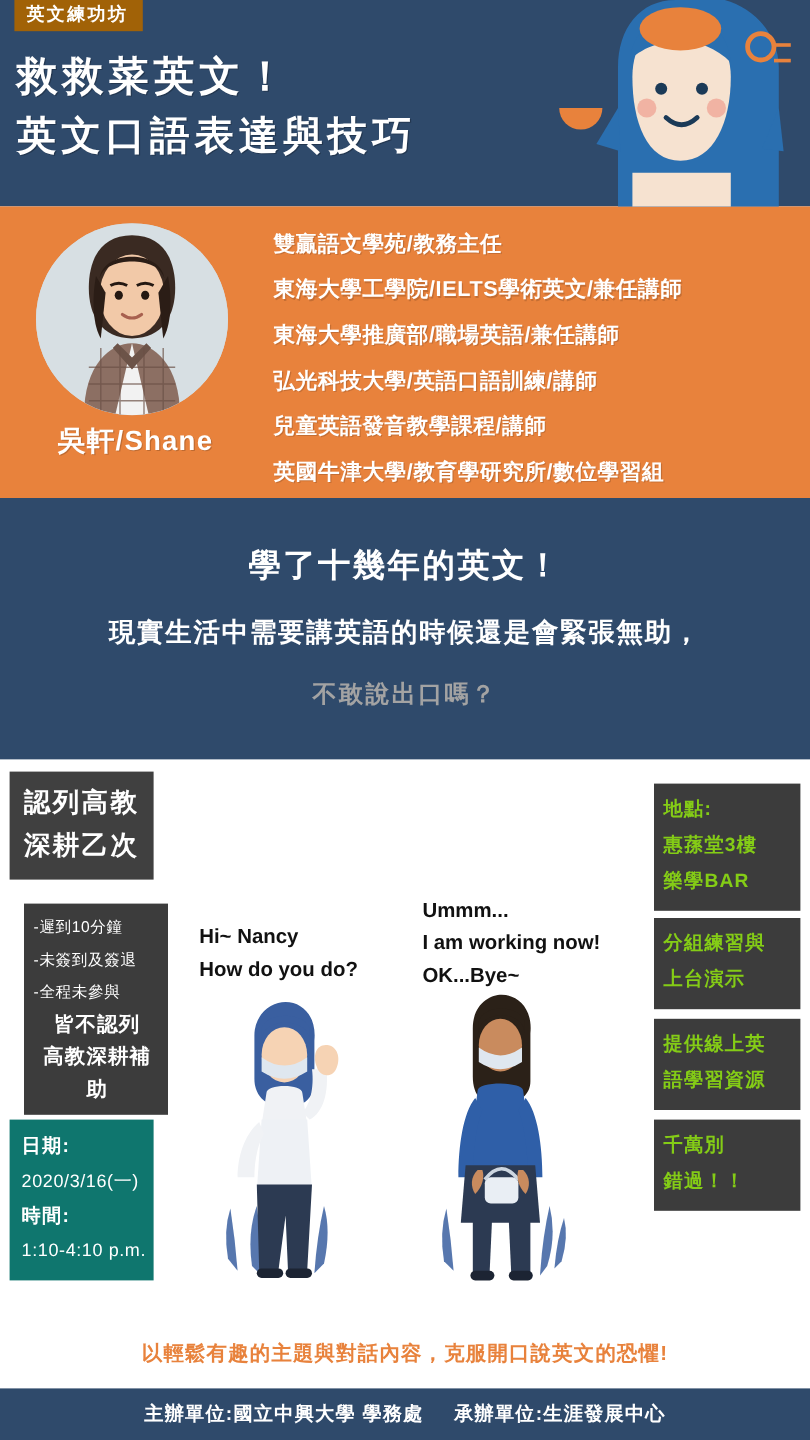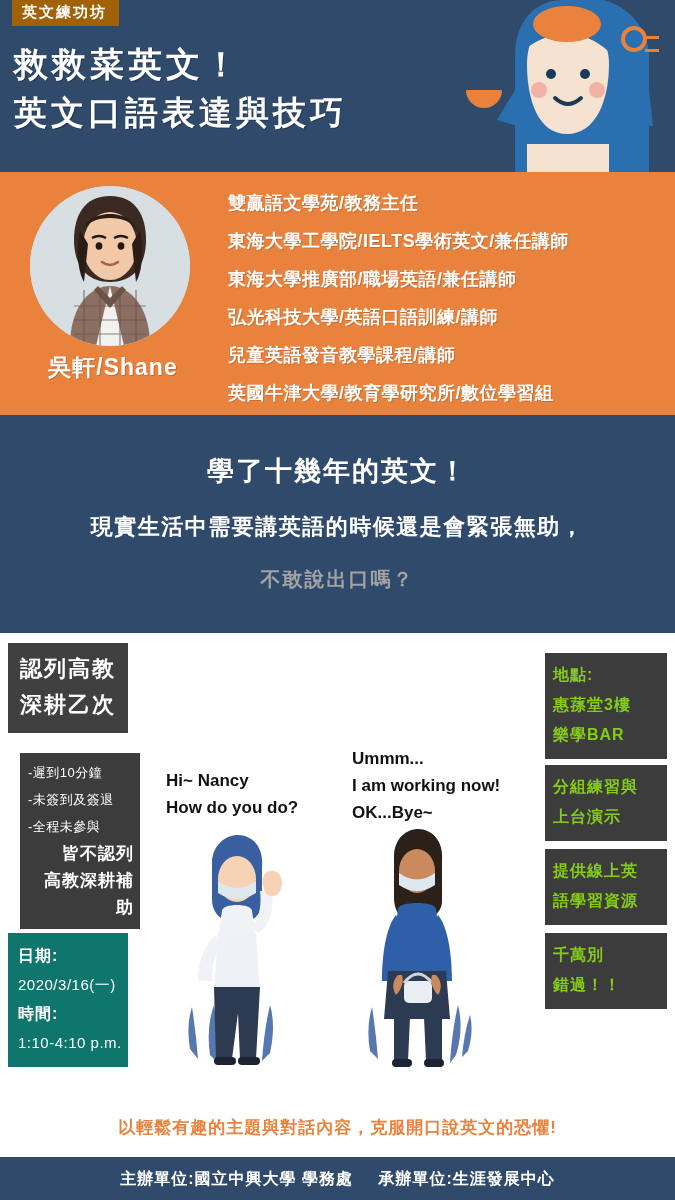--- a/index.html
+++ b/index.html
@@ -143,21 +143,21 @@
     font-size: 22px; font-weight: bold; letter-spacing: 2px; line-height: 36px;
   }
   .rules-box {
     position: absolute; left: 8px; top: 120px;
     width: 120px; padding: 6px 6px 8px 8px;
     background: #3c3c3c; color: #ffffff; margin-left: 12px;
   }
   .rules-box .r {
     font-size: 13px; line-height: 27px; letter-spacing: 0.5px; text-align: left;
   }
-  .rules-box .r.big { font-size: 17px; font-weight: bold; letter-spacing: 1px; text-align: right; }
+  .rules-box .r.big { font-size: 17px; font-weight: bold; letter-spacing: 1px; text-align: center; }
   .date-box {
     position: absolute; left: 8px; top: 300px;
     width: 120px; padding: 8px 6px 10px 10px;
     background: #0f766e; color: #ffffff;
   }
   .date-box .k { font-size: 16px; font-weight: bold; line-height: 30px; letter-spacing: 1px; }
   .date-box .v { font-size: 15px; line-height: 28px; letter-spacing: 0.5px; }
 
   
   .info-box {

